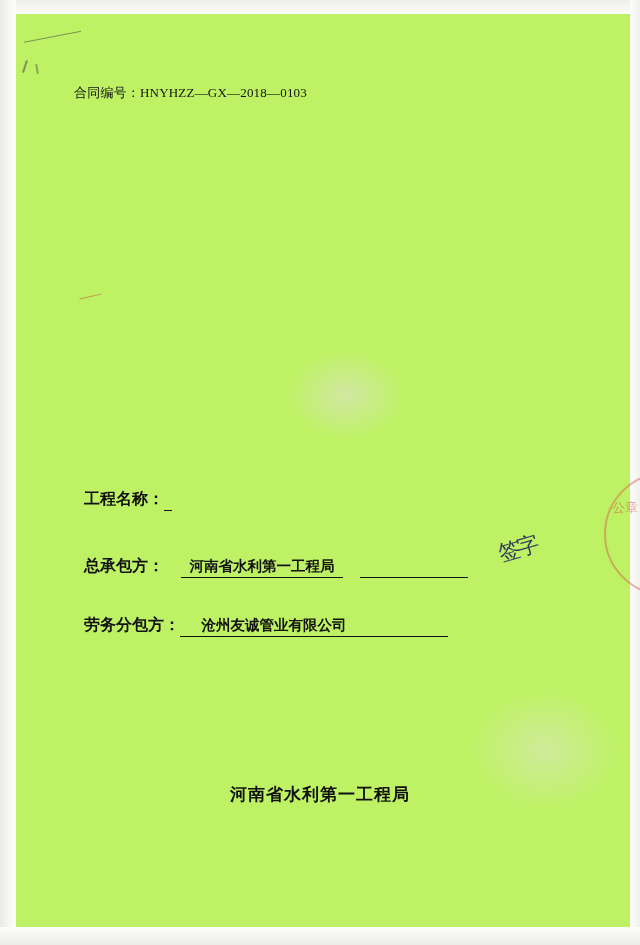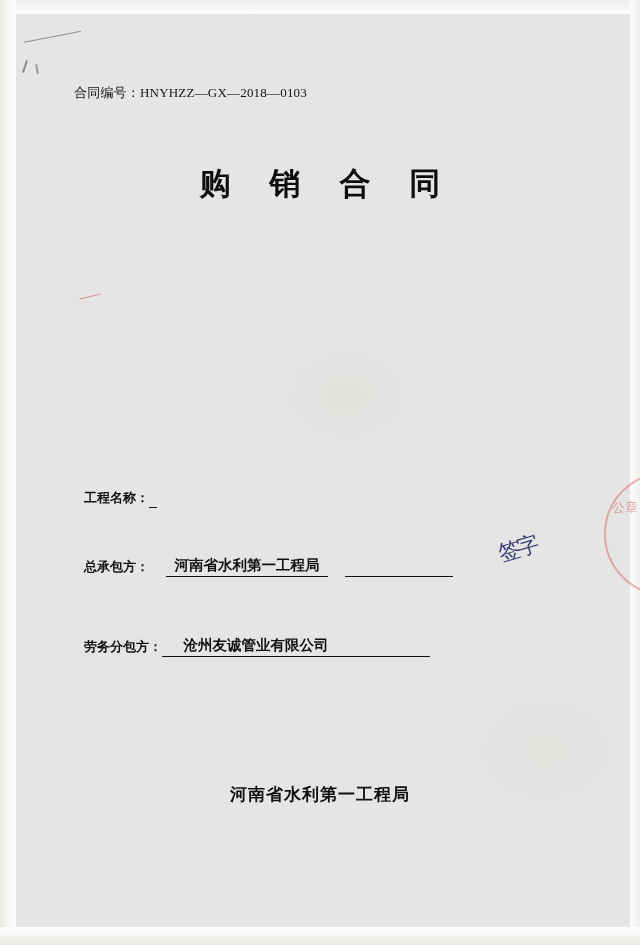--- a/index.html
+++ b/index.html
@@ -10,21 +10,21 @@
   body {
     width: 640px;
     height: 945px;
     font-family: "Liberation Serif", "DejaVu Serif", serif;
     overflow: hidden;
   }
   .page {
     position: relative;
     width: 640px;
     height: 945px;
-    background: #e5e5e5;
+    background: #bef264;
     overflow: hidden;
   }
   
   .paper-edge-left {
     position: absolute;
     left: 0; top: 0;
     width: 16px; height: 945px;
     background: linear-gradient(to right, #e9e9e6 0%, #f7f7f5 60%, #fdfdfb 100%);
   }
   .paper-edge-top {
@@ -76,21 +76,21 @@
     left: 84px;
     display: flex;
     align-items: flex-end;
     font-size: 14.5px;
     color: #111111;
     font-family: "DejaVu Sans", "Liberation Sans", sans-serif;
   }
   .field .flabel {
     font-weight: bold;
     white-space: nowrap;
-    font-size: 13px;
+    font-size: 16px;
     padding-bottom: 1px;
   }
   .field .fvalue {
     font-weight: bold;
     white-space: nowrap;
     border-bottom: 1.3px solid #111;
     padding: 0 6px 1px 6px;
     text-align: center;
   }
   .field .ftail {
@@ -99,21 +99,21 @@
   }
 
   #field-project { top: 489px; }
   #field-project .fvalue { font-size: 14.5px; }
   #field-project .ftail { width: 8px; }
 
   #field-contractor { top: 556px; gap: 17px; }
   #field-contractor .fvalue { width: 150px; }
   #field-contractor .ftail { width: 108px; }
 
-  #field-subcontractor { top: 636px; }
+  #field-subcontractor { top: 615px; }
   #field-subcontractor .fvalue { width: 176px; }
   #field-subcontractor .ftail { width: 80px; }
 
   .issuer {
     position: absolute;
     left: 0;
     top: 783px;
     width: 640px;
     text-align: center;
     font-size: 17px;
@@ -234,21 +234,20 @@
 
   <div class="mark-a"></div>
   <div class="mark-b"></div>
   <div class="mark-c"></div>
   <div class="mark-red"></div>
   <div class="smudge"></div>
   <div class="smudge2"></div>
 
   <div class="contract-no">合同编号：HNYHZZ—GX—2018—0103</div>
 
-  <div class="doc-title">购 销 合 同</div>
 
   <div class="field" id="field-project">
     <span class="flabel">工程名称：</span>
     <span class="ftail"></span>
   </div>
 
   <div class="field" id="field-contractor">
     <span class="flabel">总承包方：</span>
     <span class="fvalue">河南省水利第一工程局</span>
     <span class="ftail"></span>

